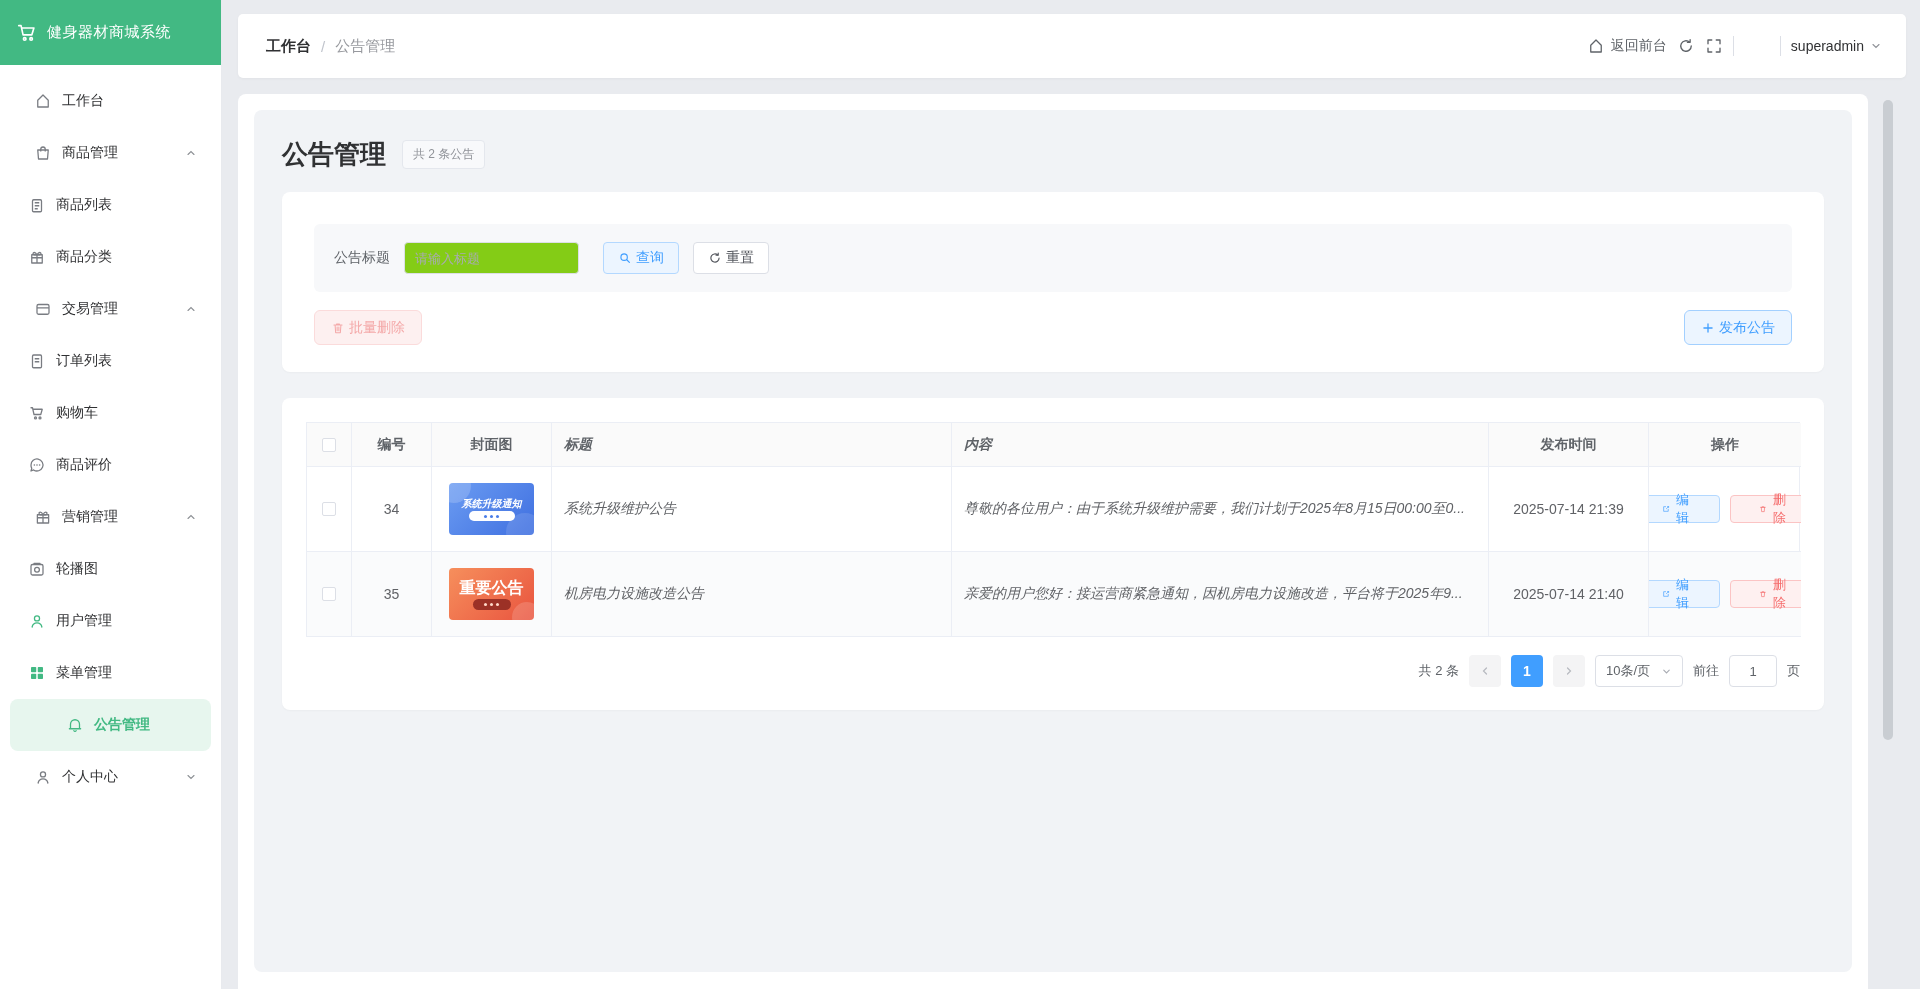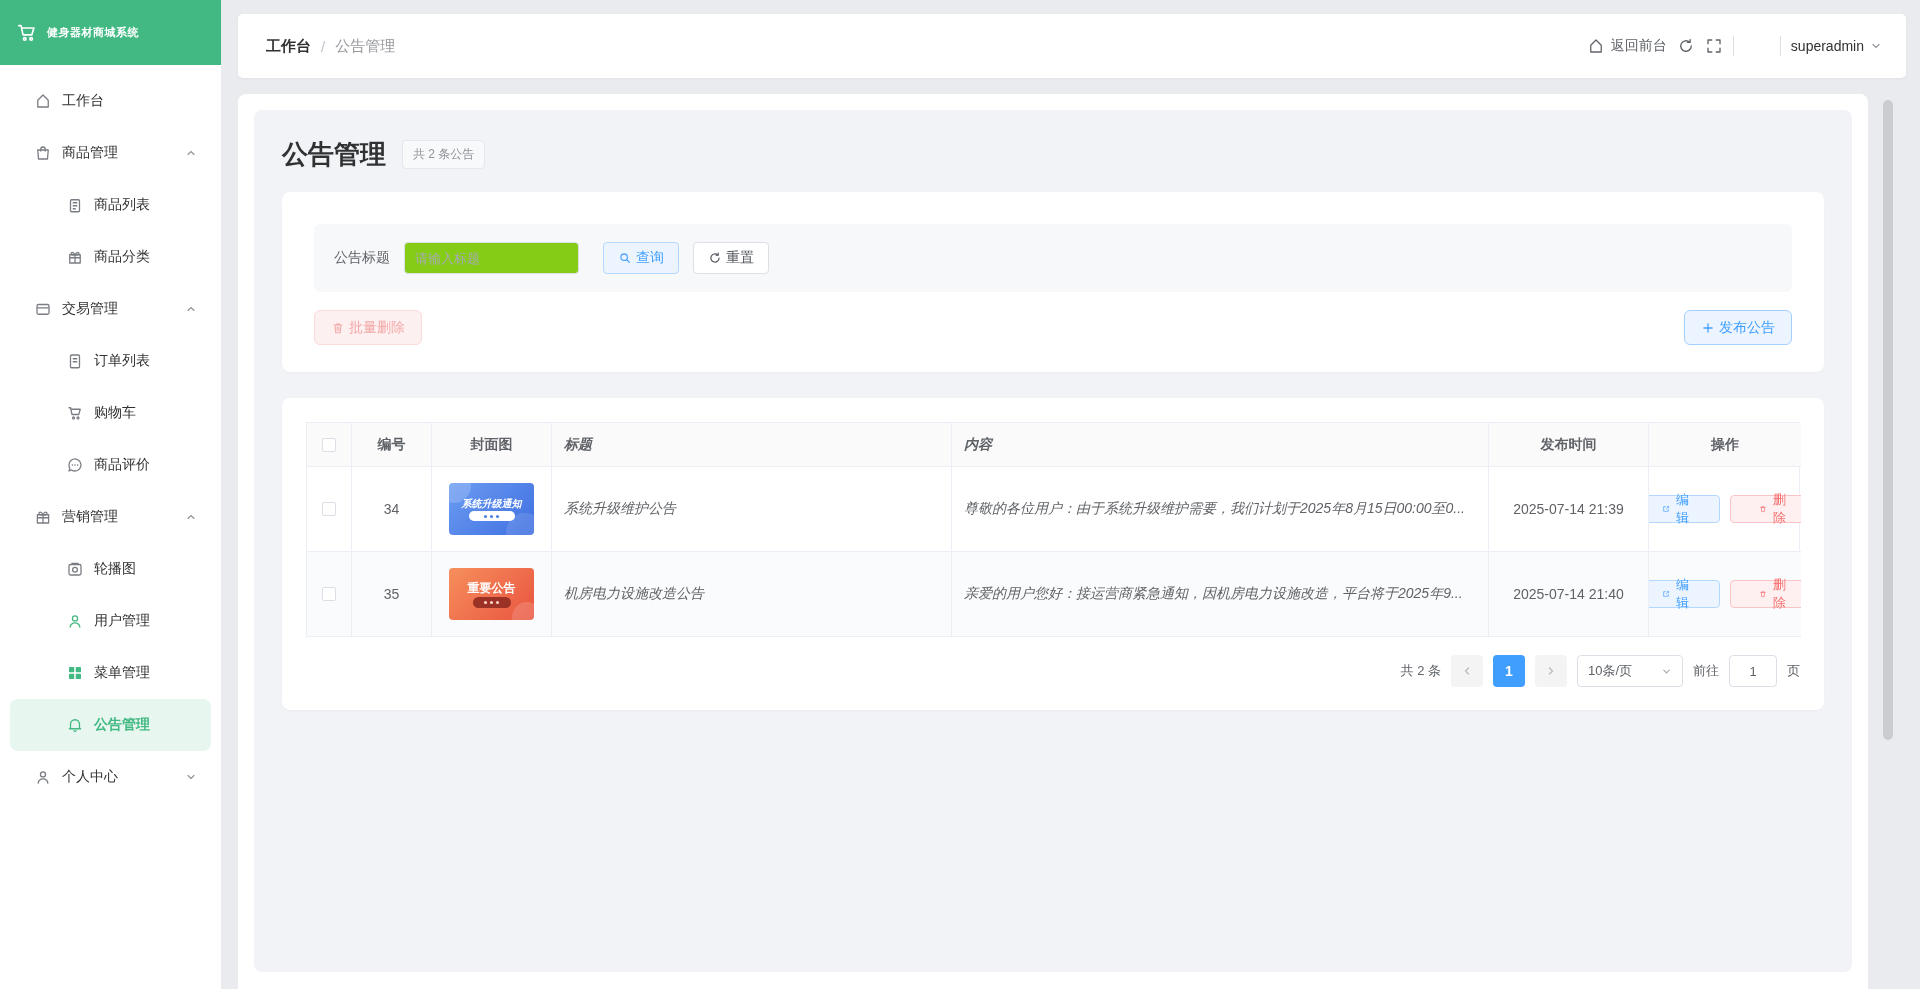--- a/index.html
+++ b/index.html
@@ -3,25 +3,25 @@
 <meta charset="utf-8">
 <style>
   * { margin:0; padding:0; box-sizing:border-box; }
   html,body { width:1920px; height:989px; overflow:hidden; }
   body { background:#e9ebef; font-family:"Liberation Sans","DejaVu Sans",sans-serif; color:#303133; }
   svg { display:block; }
 
   
   .sidebar { position:absolute; left:0; top:0; width:222px; height:989px; background:#fff; border-right:1px solid #e8eaee; z-index:5; }
   .logo { height:65px; background:#42b983; display:flex; align-items:center; padding-left:16px; gap:9px; }
-  .logo-text { color:#fff; font-size:11px; font-weight:700; letter-spacing:.5px; white-space:nowrap; }
+  .logo-text { color:#fff; font-size:15px; font-weight:400; letter-spacing:.5px; white-space:nowrap; }
   .menu { padding-top:10px; }
   .mi { height:52px; display:flex; align-items:center; padding-left:34px; font-size:14px; color:#303133; cursor:pointer; }
   .mi .ic { width:18px; height:18px; margin-right:10px; color:#797c82; flex:0 0 18px; }
-  .mi.sub { padding-left:66px; }
+  .mi.sub { padding-left:28px; }
   .mi .chev { margin-left:auto; margin-right:24px; color:#8d9095; }
   .mi .g { color:#42b983; }
   .mi.active { background:#e7f6ee; border-radius:8px; margin:0 10px; padding-left:56px; color:#42b983; font-weight:700; }
   .mi.active .ic { color:#42b983; }
 
   
   .topbar { position:absolute; left:238px; top:14px; width:1668px; height:64px; background:#fff; border-radius:5px; box-shadow:0 1px 3px rgba(0,0,0,.04); display:flex; align-items:center; padding:0 24px 0 28px; z-index:4; }
   .crumb { display:flex; align-items:center; gap:10px; font-size:15px; }
   .crumb .b1 { font-weight:700; color:#303133; }
   .crumb .sep { color:#c0c4cc; }
@@ -67,36 +67,36 @@
   .chk { width:14px; height:14px; border:1px solid #dcdfe6; border-radius:2px; background:#fff; cursor:pointer; }
 
   .cover { width:85px; height:52px; border-radius:4px; display:flex; flex-direction:column; align-items:center; justify-content:center; position:relative; overflow:hidden; }
   .cover-blue { background:linear-gradient(135deg,#6b9cf2,#3f6fe0); }
   .cover-blue::before { content:""; position:absolute; left:-12px; top:-14px; width:34px; height:34px; border-radius:50%; background:rgba(255,255,255,.18); }
   .cover-blue::after { content:""; position:absolute; right:-10px; bottom:-16px; width:38px; height:38px; border-radius:50%; background:rgba(255,255,255,.12); }
   .cover-red { background:linear-gradient(135deg,#f68f5c,#e9543f); }
   .cover-red::after { content:""; position:absolute; right:-8px; bottom:-12px; width:30px; height:30px; border-radius:50%; background:rgba(255,255,255,.16); }
   .cov-t { color:#fff; font-weight:800; z-index:1; white-space:nowrap; }
   .cover-blue .cov-t { font-size:10px; font-style:italic; }
-  .cover-red .cov-t { font-size:12px; }
+  .cover-red .cov-t { font-size:16px; }
   .pill { z-index:1; display:flex; align-items:center; justify-content:center; gap:3px; }
   .pill-white { width:46px; height:10px; background:#fff; border-radius:5px; }
   .pill-white i { width:3px; height:3px; border-radius:50%; background:#4a7de8; }
   .pill-dark { width:38px; height:11px; background:#9c3126; border-radius:6px; }
   .pill-dark i { width:3px; height:3px; border-radius:50%; background:#ffd9c9; }
 
   .mini-btn { display:inline-flex; align-items:center; gap:4px; height:28px; padding:0 28px; border-radius:4px; font-size:13px; cursor:pointer; }
   .mini-btn svg { width:12px; height:12px; }
   .mb-edit { background:#ecf5ff; border:1px solid #b3d8ff; color:#409eff; margin-right:10px; }
   .mb-del { background:#fef0f0; border:1px solid #fbc4c4; color:#f56c6c; }
 
   .pager { height:32px; margin-top:18px; display:flex; align-items:center; justify-content:flex-end; gap:10px; font-size:13px; color:#5f6368; }
   .pg-btn { width:32px; height:32px; border-radius:4px; background:#f4f4f5; display:flex; align-items:center; justify-content:center; color:#b6b9bf; cursor:pointer; }
   .pg-cur { width:32px; height:32px; border-radius:4px; background:#409eff; color:#fff; font-weight:700; display:flex; align-items:center; justify-content:center; font-size:14px; cursor:pointer; }
-  .pg-select { width:106px; height:32px; border:1px solid #dcdfe6; border-radius:4px; background:#fff; display:flex; align-items:center; justify-content:space-between; padding:0 10px; color:#5f6368; cursor:pointer; }
+  .pg-select { width:88px; height:32px; border:1px solid #dcdfe6; border-radius:4px; background:#fff; display:flex; align-items:center; justify-content:space-between; padding:0 10px; color:#5f6368; cursor:pointer; }
   .pg-select svg { width:11px; height:11px; color:#a8abb2; }
   .goto-input { width:48px; height:32px; border:1px solid #dcdfe6; border-radius:4px; text-align:center; font-size:13px; color:#5f6368; outline:none; font-family:inherit; }
 </style>
 </head>
 <body>
 
 <div class="sidebar">
   <div class="logo">
     <span>
       <svg width="22" height="22" viewBox="0 0 24 24" fill="none" stroke="#ffffff" stroke-width="1.8" stroke-linecap="round" stroke-linejoin="round">

